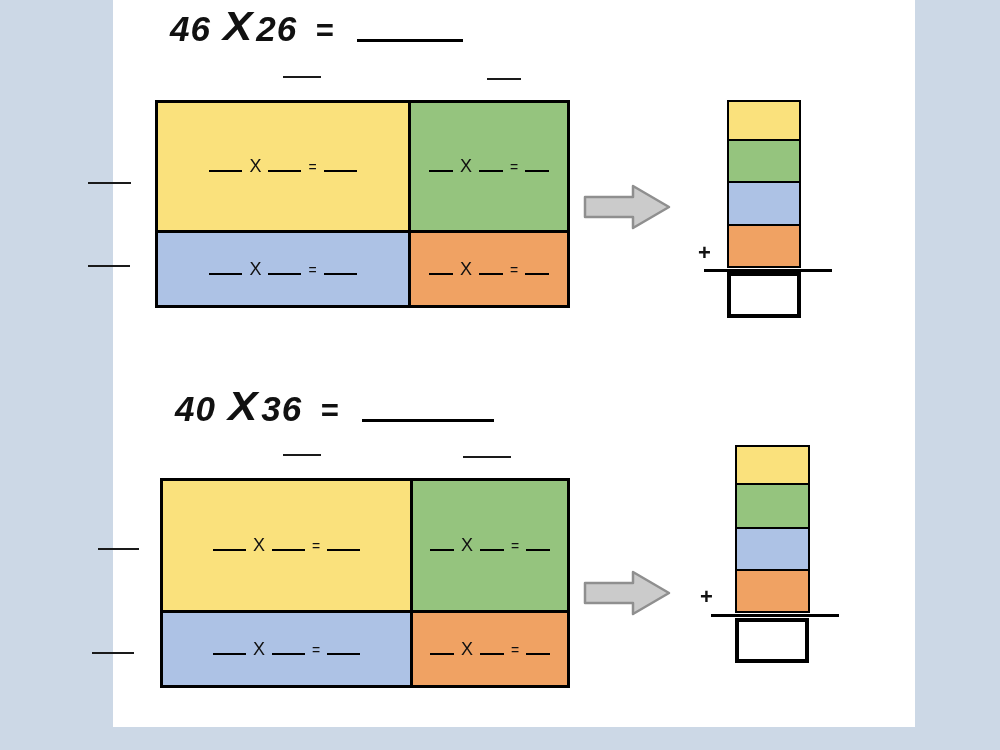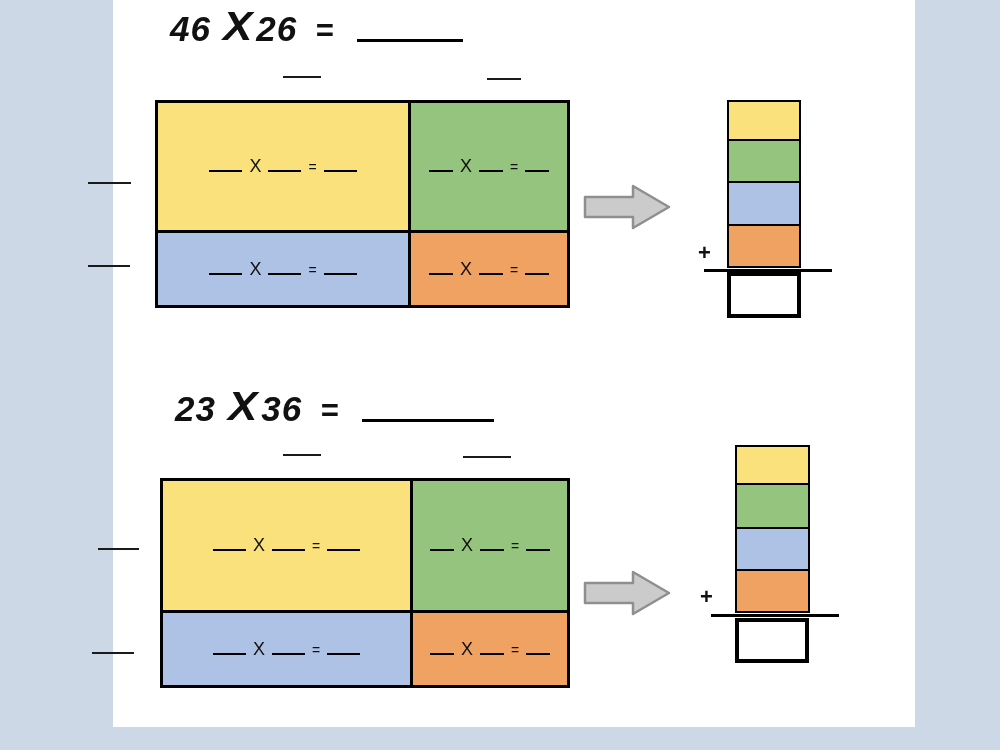--- a/index.html
+++ b/index.html
@@ -154,21 +154,21 @@
     </div>
 
     <div class="abs plus pl1">+</div>
     <div class="abs sumline sl1"></div>
     <div class="abs sumbox sx1"></div>
   </div>
 
   <div>
 
     <div class="abs title t2">
-      <span class="factor">23</span>
+      <span class="factor">40</span>
       <span class="bigx">X</span>
       <span class="factor">36</span>
       <span class="teq">=</span>
       <span class="title-blank tb2"></span>
     </div>
 
     <div class="abs line sb3"></div>
     <div class="abs line sb4"></div>
     <div class="abs line lb3"></div>
     <div class="abs line lb4"></div>

